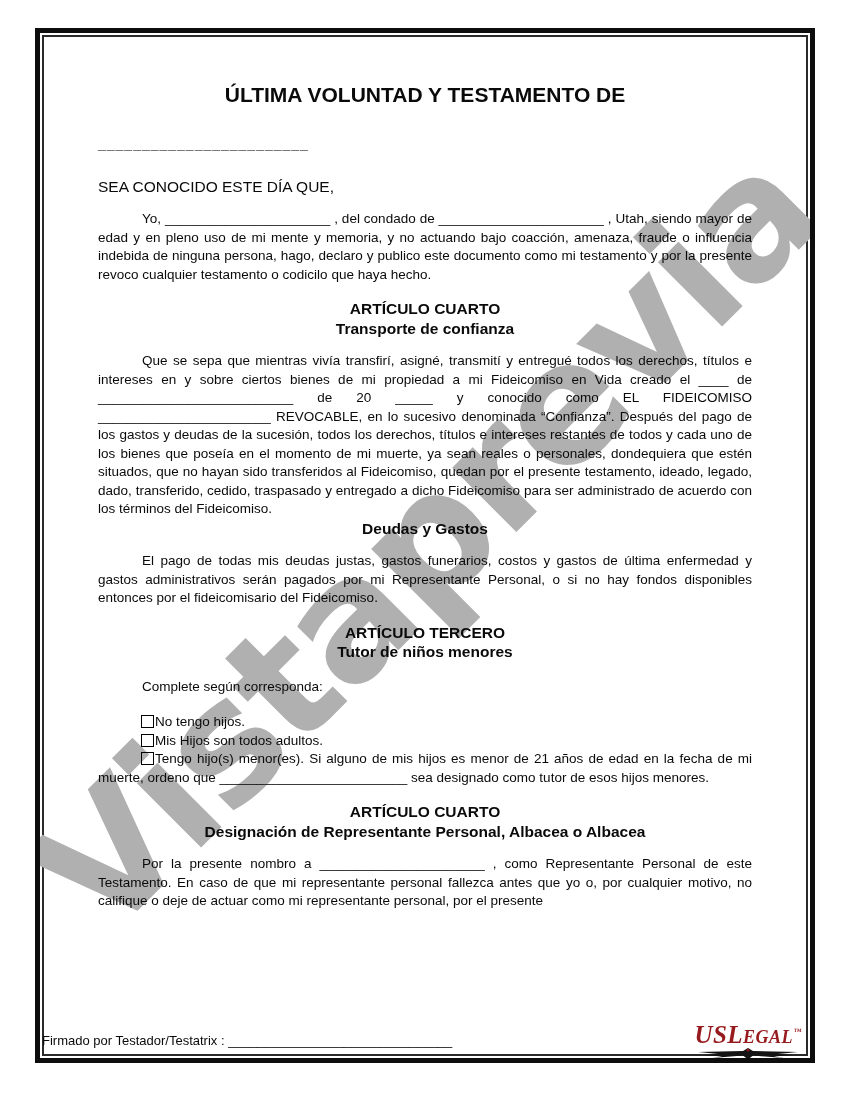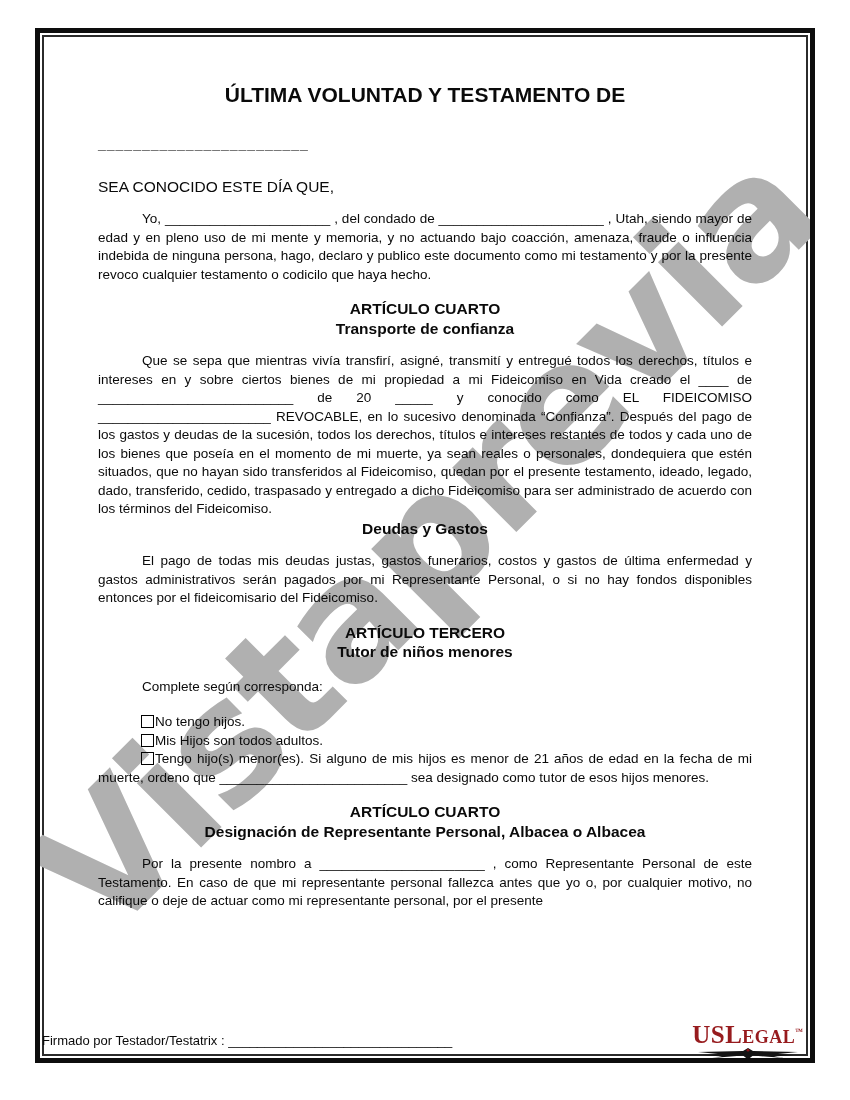--- a/index.html
+++ b/index.html
@@ -101,20 +101,21 @@
     left: 2px; bottom: 10px;
     font-size: 13px;
   }
   .logo {
     position: absolute;
     z-index: 3;
     right: 5px; bottom: -7px;
     width: 114px;
     text-align: center;
     line-height: 1;
+    font-style: italic;
   }
   .logo-text {
     font-family: "Liberation Serif", serif;
     font-variant: small-caps;
     font-weight: bold;
     font-size: 25px;
     letter-spacing: 0.5px;
     color: #971b1e;
     white-space: nowrap;
   }

